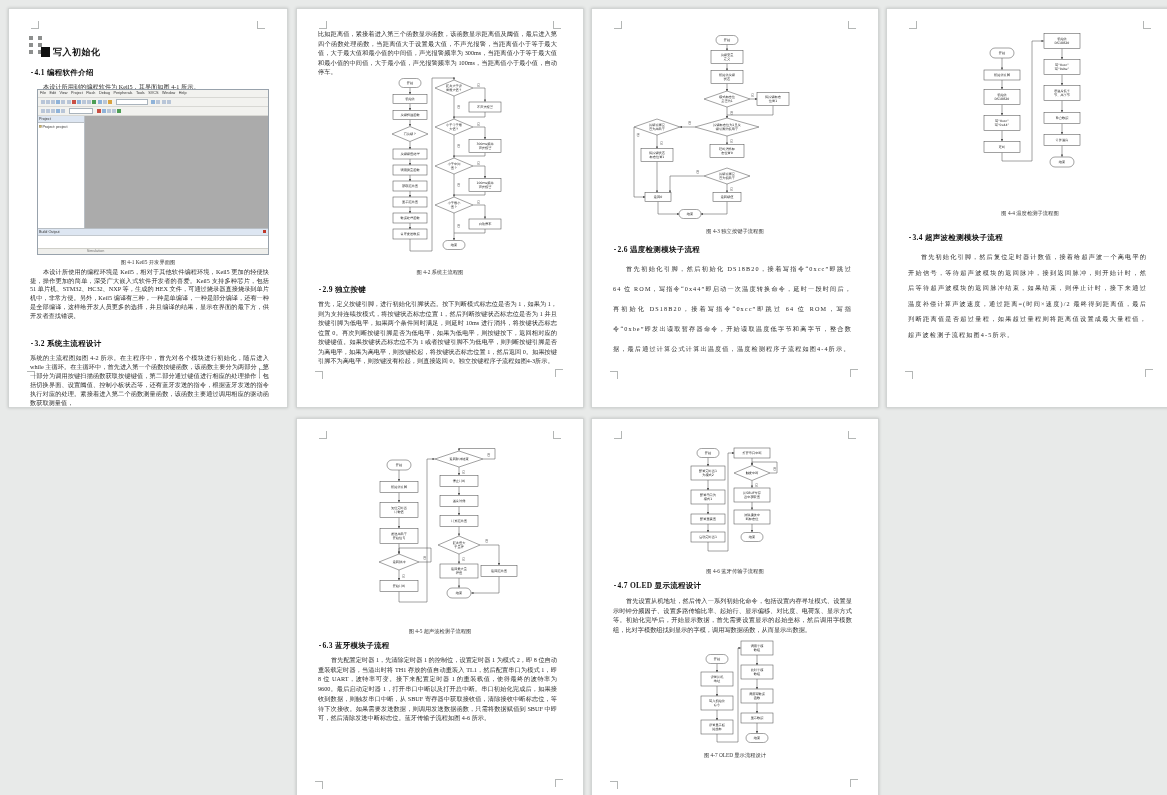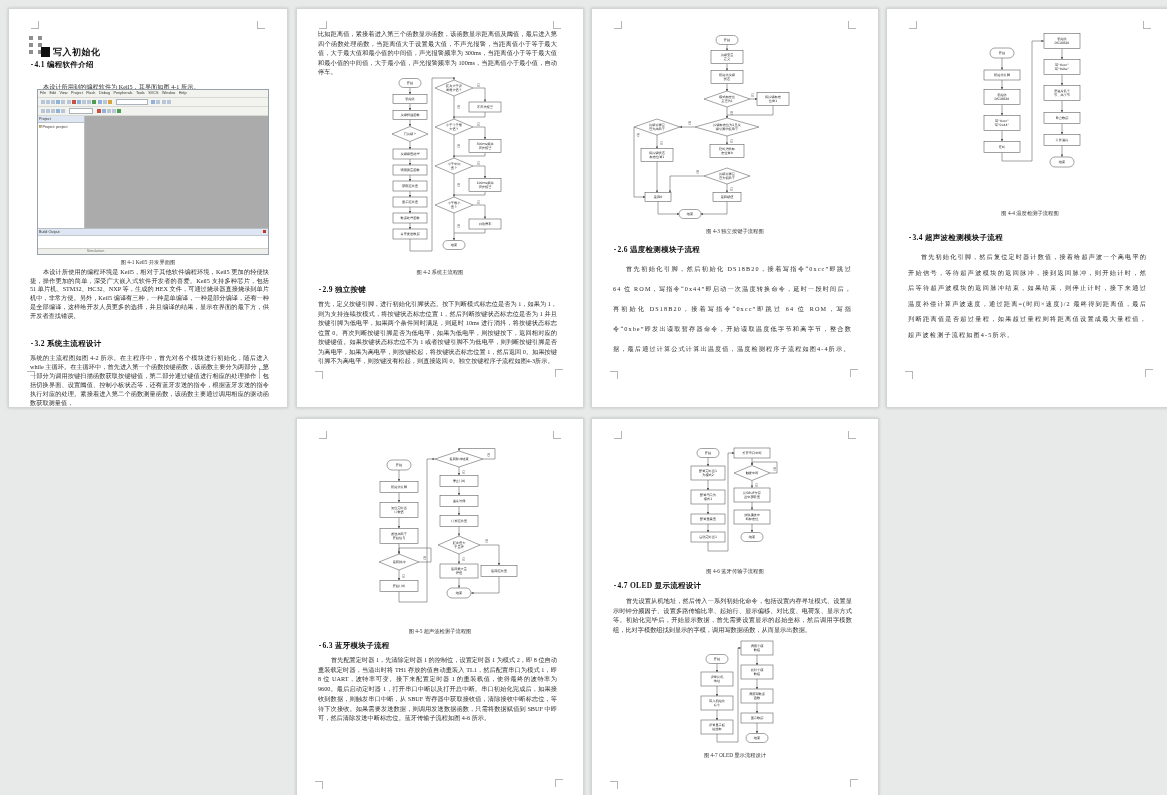--- a/index.html
+++ b/index.html
@@ -87,21 +87,21 @@
       <i></i>
       <i></i>
       <i></i>
       <i></i>
       <i></i>
       <i></i>
     </div>
   <div class="h1" style="top:37px">
     <span class="h1num">4</span><span>写入初始化</span>
   </div>
-  <div class="h2" style="top:51px">4.1 编程软件介绍</div>
+  <div class="h2" style="top:59px">4.1 编程软件介绍</div>
   <div class="para indent" style="top:73px">本设计所用到的编程软件为 Keil5，其界面如图 4-1 所示。</div>
 
   <div class="keil">
     <div class="k-menu">
       <div class="shrink">
         <span>File</span>
         <span>Edit</span>
         <span>View</span>
         <span>Project</span>
         <span>Flash</span>

